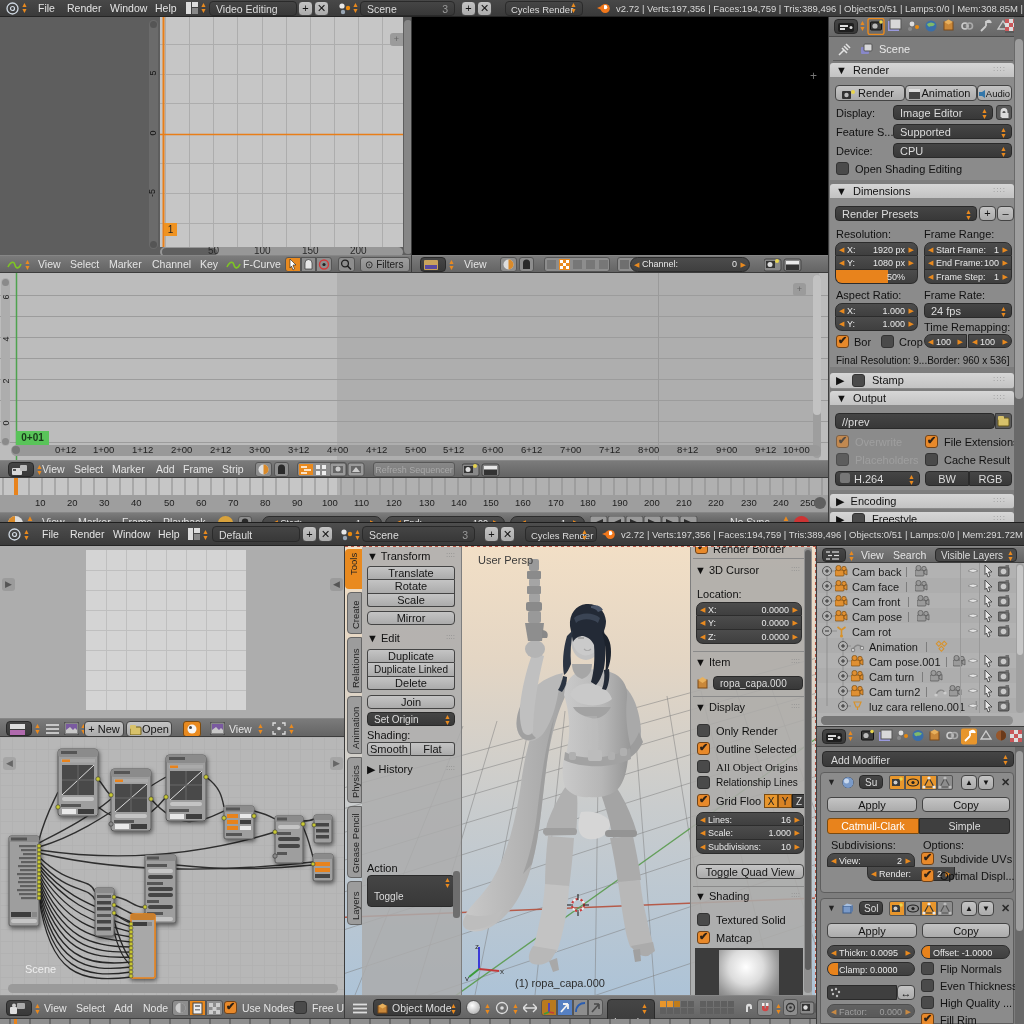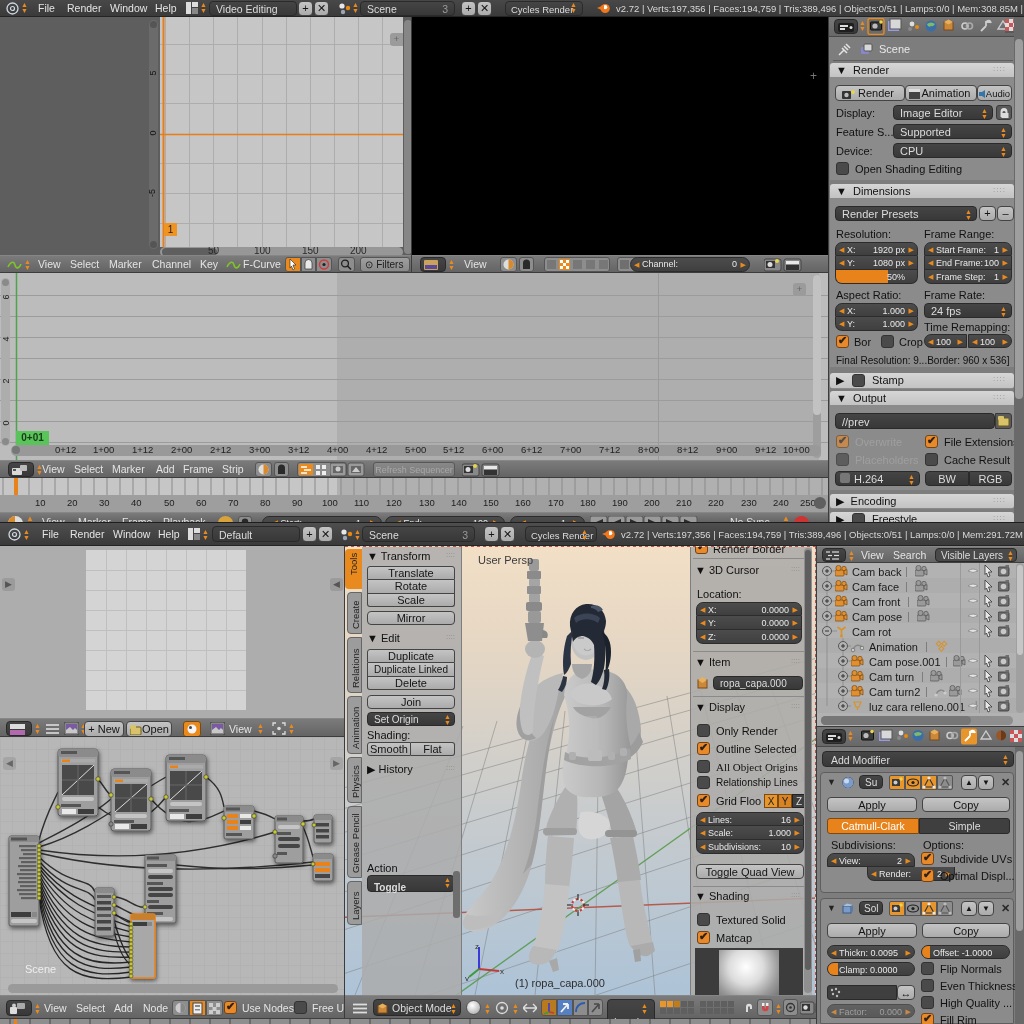--- a/index.html
+++ b/index.html
@@ -1325,21 +1325,21 @@
       <div class="abs btn" style="left:5px;top:117px;width:88px;height:14px;line-height:13px;border-radius:0;border-top:none;font-size:10px;">Duplicate Linked</div>
       <div class="abs btn" style="left:5px;top:131px;width:88px;height:13px;line-height:12px;border-radius:0 0 3px 3px;border-top:none;">Delete</div>
       <div class="abs btn" style="left:5px;top:149px;width:88px;height:14px;line-height:13px;">Join</div>
       <div class="abs dfield" style="left:5px;top:166px;width:88px;height:14px;padding:1px 6px;font-size:10px;">Set Origin<span class="ud" style="position:absolute;right:3px;top:1px;">▲<br>▼</span></div>
       <span class="abs phdr" style="left:5px;top:183px;">Shading:</span>
       <div class="abs btn" style="left:5px;top:196px;width:44px;height:14px;line-height:13px;border-radius:3px 0 0 3px;">Smooth</div>
       <div class="abs btn" style="left:49px;top:196px;width:44px;height:14px;line-height:13px;border-radius:0 3px 3px 0;border-left:none;">Flat</div>
       <span class="abs phdr" style="left:5px;top:217px;">▶ History</span>
           <span class="abs" style="right:6px;top:217px;color:#8a8a8a;font-size:8px;">::::</span>
       <span class="abs phdr" style="left:5px;top:316px;">Action</span>
-      <div class="abs dfield" style="left:5px;top:329px;width:88px;height:17px;padding:6px 6px;font-size:10px;font-weight:bold;">Toggle<span class="ud" style="position:absolute;right:3px;top:1px;">▲<br>▼</span></div>
+      <div class="abs dfield" style="left:5px;top:329px;width:88px;height:17px;padding:15px 6px;font-size:10px;">Toggle<span class="ud" style="position:absolute;right:3px;top:1px;">▲<br>▼</span></div>
       <div class="abs" style="left:91px;top:325px;width:7px;height:47px;background:#6e6e6e;border-radius:3px;"></div>
     </div>
 
     <div class="abs" style="left:345px;top:0;width:122px;height:449px;background:rgba(172,171,168,0.88);border-left:1px solid #7e7e7e;">
       <div class="abs chk on" style="left:4px;top:-5px;"></div>
       <span class="abs phdr" style="left:22px;top:-3px;">Render Border</span>
       <div class="abs" style="left:2px;top:12px;width:112px;height:1px;background:#8a8a8a;"></div>
       <span class="abs phdr" style="left:4px;top:18px;">▼ 3D Cursor</span>
           <span class="abs" style="right:12px;top:18px;color:#8a8a8a;font-size:8px;">::::</span>
       <span class="abs phdr" style="left:6px;top:42px;">Location:</span>

